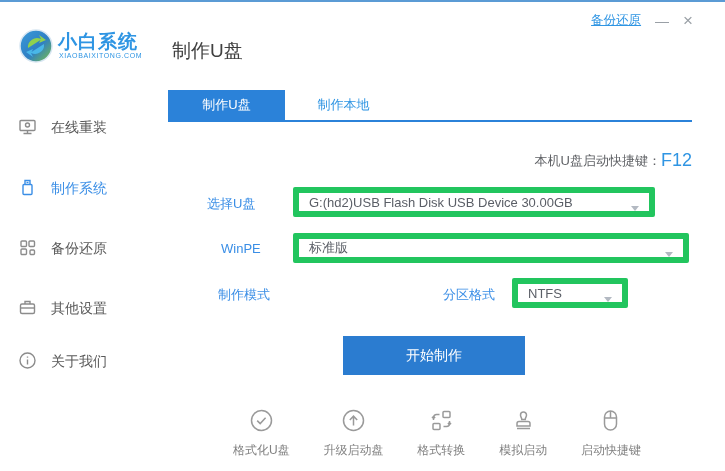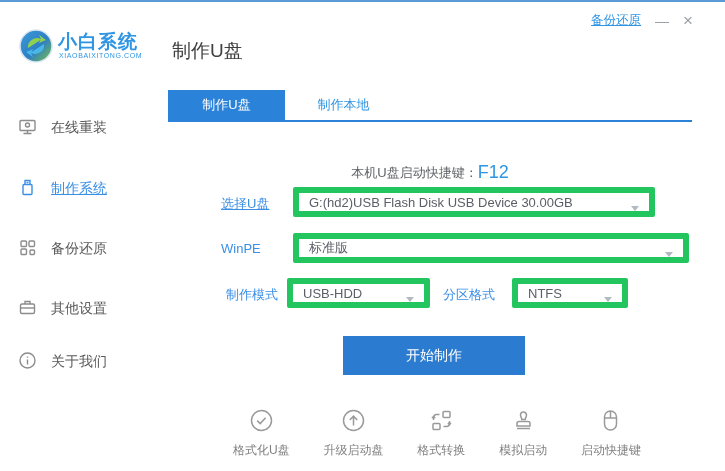--- a/index.html
+++ b/index.html
@@ -16,31 +16,31 @@
   
   .logo-icon { position:absolute; left:18px; top:26px; width:36px; height:36px; }
   .brand-name { position:absolute; left:58px; top:27px; font-size:19px; font-weight:bold; color:#2f95e3; letter-spacing:1px; }
   .brand-domain { position:absolute; left:59px; top:50px; font-size:7px; color:#2f95e3; letter-spacing:0.6px; }
   .page-title { position:absolute; left:172px; top:36px; font-size:19px; color:#404040; }
 
   
   .side-item { position:absolute; left:18px; display:flex; align-items:center; gap:14px; height:24px; cursor:pointer; }
   .side-item .lbl { font-size:14px; color:#595959; }
   .side-item svg { stroke:#8c8c8c; }
-  .side-item.active .lbl { color:#3a8ee6;text-decoration:underline; }
+  .side-item.active .lbl { color:#3a8ee6; }
   .side-item.active svg { stroke:#3a8ee6; }
 
   
   .tabbar { position:absolute; left:168px; top:88px; width:524px; height:32px; border-bottom:2px solid #2b82d9; display:flex; }
   .tab { width:117px; height:30px; display:flex; align-items:center; justify-content:center; font-size:13px; cursor:pointer; }
   .tab.active { background:#2b82d9; color:#fff; }
   .tab.inactive { color:#2f95e3; }
 
   
-  .hotkey { position:absolute; left:168px; top:148px; width:524px; text-align:center;margin-top:12px; }
+  .hotkey { position:absolute; left:168px; top:148px; width:524px; text-align:right; }
   .hotkey .pre { font-size:13px; color:#606266; vertical-align:middle; }
   .hotkey .key { font-size:18px; color:#2f95e3; vertical-align:middle; }
 
   
   .flabel { position:absolute; font-size:13px; color:#3a8ee6; }
   .dropdown { position:absolute; height:30px; border:6px solid #22c55e; border-radius:2px; background:#fff;
               display:flex; align-items:center; padding:0 24px 0 10px; cursor:pointer; }
   .dropdown .val { font-size:13px; color:#5a5e66; white-space:nowrap; overflow:hidden; }
   .dd-arrow { position:absolute; right:10px; top:13px; width:0; height:0;
               border-left:4px solid transparent; border-right:4px solid transparent; border-top:5px solid #b3b9c2; }
@@ -144,37 +144,33 @@
 
   <div class="tabbar">
     <div class="tab active">制作U盘</div>
     <div class="tab inactive">制作本地</div>
   </div>
 
   <div class="hotkey">
     <span class="pre">本机U盘启动快捷键：</span><span class="key">F12</span>
   </div>
 
-  <div class="flabel" style="left:221px; top:193px;text-decoration:underline;">选择U盘</div>
+  <div class="flabel" style="left:207px; top:193px;">选择U盘</div>
   <div class="dropdown" style="left:293px; top:185px; width:362px;">
     <span class="val">G:(hd2)USB Flash Disk USB Device 30.00GB</span>
     <span class="dd-arrow"></span>
   </div>
 
   <div class="flabel" style="left:221px; top:239px;">WinPE</div>
   <div class="dropdown" style="left:293px; top:231px; width:396px;">
     <span class="val">标准版</span>
     <span class="dd-arrow"></span>
   </div>
 
-  <div class="flabel" style="left:218px; top:284px;margin-left:8px;">制作模式</div>
-  <div class="dropdown" style="left:287px; top:276px; width:143px;">
-    <span class="val">USB-HDD</span>
-    <span class="dd-arrow"></span>
-  </div>
+  <div class="flabel" style="left:218px; top:284px;">制作模式</div>
   <div class="flabel" style="left:443px; top:284px;">分区格式</div>
   <div class="dropdown" style="left:512px; top:276px; width:116px;">
     <span class="val">NTFS</span>
     <span class="dd-arrow"></span>
   </div>
 
   <button class="start-btn">开始制作</button>
 
   <div class="tools">
     <div class="tool">

